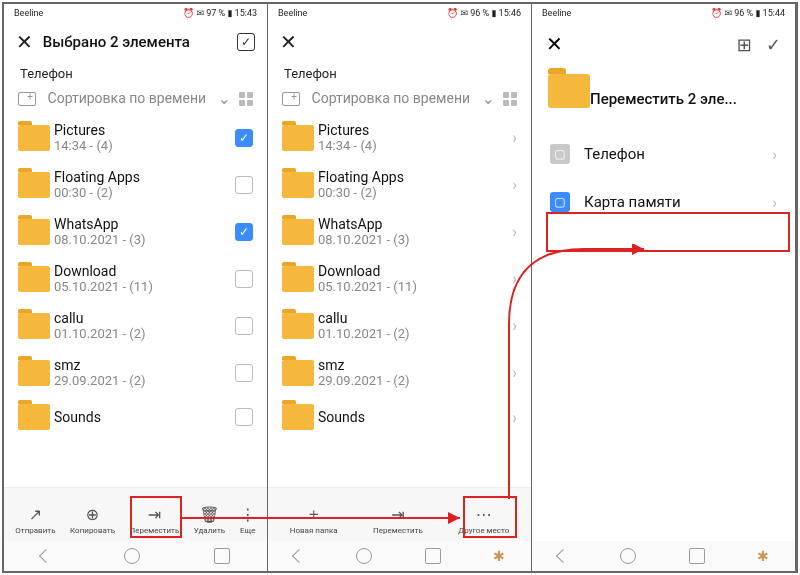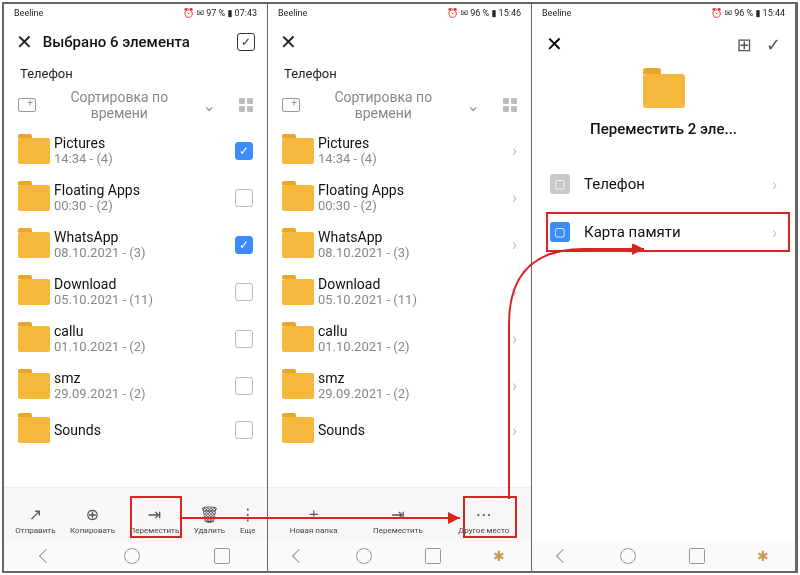--- a/index.html
+++ b/index.html
@@ -8,21 +8,21 @@
   .phone{flex:1;border-right:1px solid #666;position:relative;display:flex;flex-direction:column;}
   .phone:last-child{border-right:none;}
   .statusbar{display:flex;justify-content:space-between;align-items:center;padding:9px 10px;font-size:9px;color:#222;height:18px;}
   .statusbar .right{display:flex;gap:2px;align-items:center;}
   .titlebar{display:flex;align-items:center;justify-content:space-between;padding:8px 12px;}
   .titlebar .x{font-size:20px;font-weight:300;color:#222;}
   .titlebar .title{font-size:15px;font-weight:500;color:#111;flex:1;margin-left:10px;}
   .titlebar .sel{width:18px;height:18px;border:1.5px solid #333;border-radius:3px;display:flex;align-items:center;justify-content:center;}
   .titlebar .sel .mk{font-size:12px;color:#333;}
   .loc{font-size:13px;color:#222;padding:4px 16px;}
-  .sortrow{display:flex;align-items:center;padding:4px 14px 6px;gap:23px;}
+  .sortrow{display:flex;align-items:center;padding:4px 14px 6px;gap:8px;}
   .sortrow .plus{width:18px;height:14px;border:1px solid #999;border-radius:2px;position:relative;}
   .sortrow .plus:after{content:"+";position:absolute;right:2px;top:-2px;font-size:10px;color:#999;}
   .sortrow .lbl{flex:1;text-align:center;font-size:14px;color:#888;line-height:1.15;}
   .sortrow .grid{display:grid;grid-template-columns:6px 6px;grid-template-rows:6px 6px;gap:2px;}
   .sortrow .grid span{background:#bbb;border-radius:1px;}
   .filelist{flex:1;overflow:hidden;}
   .row{display:flex;align-items:center;padding:8px 14px;gap:4px;}
   .folder{width:32px;height:26px;background:#f6b83c;border-radius:2px;position:relative;}
   .folder:before{content:"";position:absolute;top:-4px;left:0;width:14px;height:4px;background:#e8a62a;border-radius:2px 2px 0 0;}
   .info{flex:1;min-width:0;}
@@ -37,46 +37,46 @@
   .btn .ic{height:20px;display:flex;align-items:center;justify-content:center;font-size:16px;color:#555;}
   .navbar{display:flex;justify-content:space-around;align-items:center;height:30px;background:#fafafa;}
   .navbar .n{width:16px;height:16px;border:1.5px solid #999;}
   .navbar .tri{border:none;border-left:1.5px solid #999;border-bottom:1.5px solid #999;transform:rotate(45deg);width:10px;height:10px;}
   .navbar .circ{border-radius:50%;}
   .navbar .sq{border-radius:2px;}
   .navbar .pers{font-size:14px;color:#c95;}
   .dest-header{display:flex;align-items:center;padding:10px 14px;justify-content:space-between;}
   .dest-header .x{font-size:20px;}
   .dest-header .actions{display:flex;gap:14px;align-items:center;font-size:18px;color:#555;}
-  .movebar{display:flex;align-items:center;gap:12px;padding:8px 16px;flex-direction:column;}
+  .movebar{display:flex;align-items:flex-end;gap:0;padding:8px 16px;}
   .bigfolder{width:42px;height:34px;background:#f6b83c;border-radius:3px;position:relative;}
   .bigfolder:before{content:"";position:absolute;top:-6px;left:0;width:18px;height:6px;background:#e8a62a;border-radius:3px 3px 0 0;}
   .movebar .t{font-size:15px;font-weight:500;color:#111;white-space:nowrap;overflow:hidden;text-overflow:ellipsis;}
   .storagelist{margin-top:14px;}
   .srow{display:flex;align-items:center;padding:14px 18px;gap:14px;}
   .srow .sic{width:20px;height:20px;display:flex;align-items:center;justify-content:center;border-radius:3px;font-size:12px;}
   .srow .sic.phone-ic{background:#c9c9c9;color:#fff;}
   .srow .sic.sd-ic{background:#3b8cff;color:#fff;}
   .srow .lbl{flex:1;font-size:15px;color:#111;}
   .hl{position:absolute;border:2px solid #d22;pointer-events:none;z-index:5;}
   svg.arrow{position:absolute;z-index:6;pointer-events:none;}
 </style>
 </head>
 <body>
 
 <div class="outer">
 
   <div class="phone">
     <div class="statusbar">
       <span>Beeline</span>
-      <span class="right">⏰ ✉ 97 % ▮ 07:43</span>
+      <span class="right">⏰ ✉ 97 % ▮ 15:43</span>
     </div>
     <div class="titlebar">
       <span class="x">✕</span>
-      <span class="title">Выбрано 6 элемента</span>
+      <span class="title">Выбрано 2 элемента</span>
       <span class="sel">
           <span class="mk">✓</span>
         </span>
     </div>
     <div class="loc">Телефон</div>
     <div class="sortrow">
       <span class="plus"></span>
       <span class="lbl">Сортировка по времени</span>
       <span style="color:#999;">⌄</span>
       <span class="grid">

